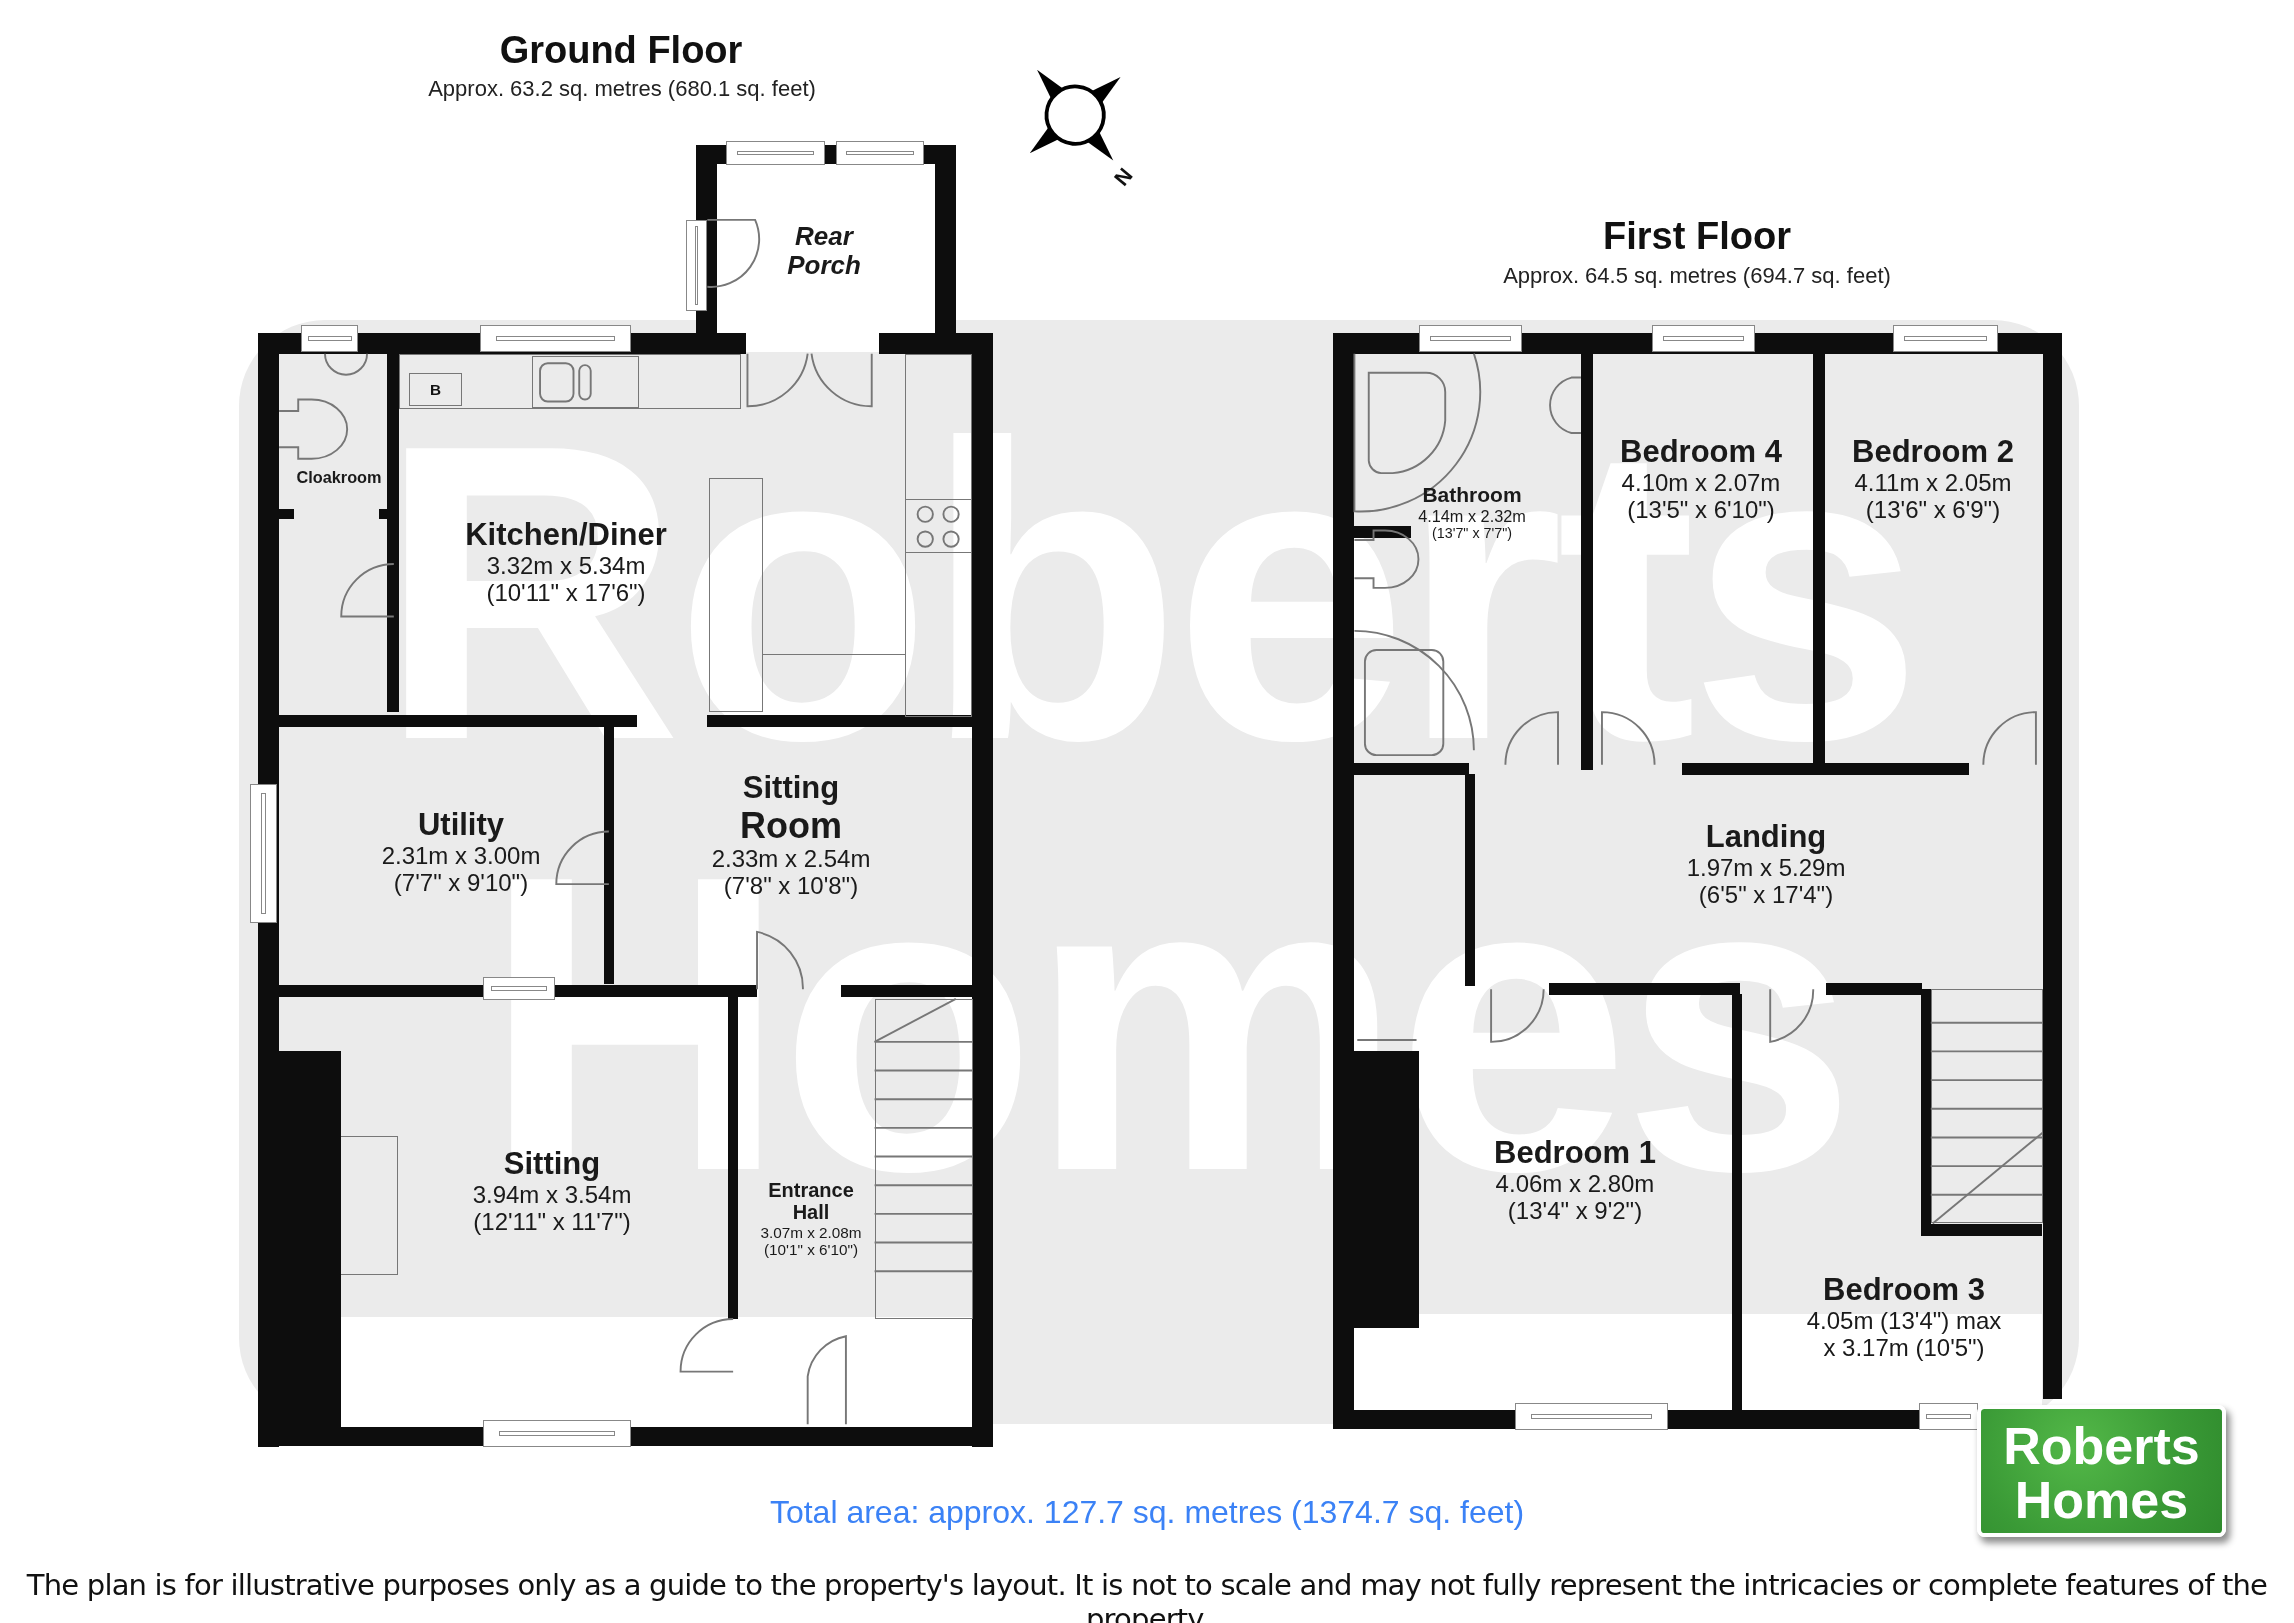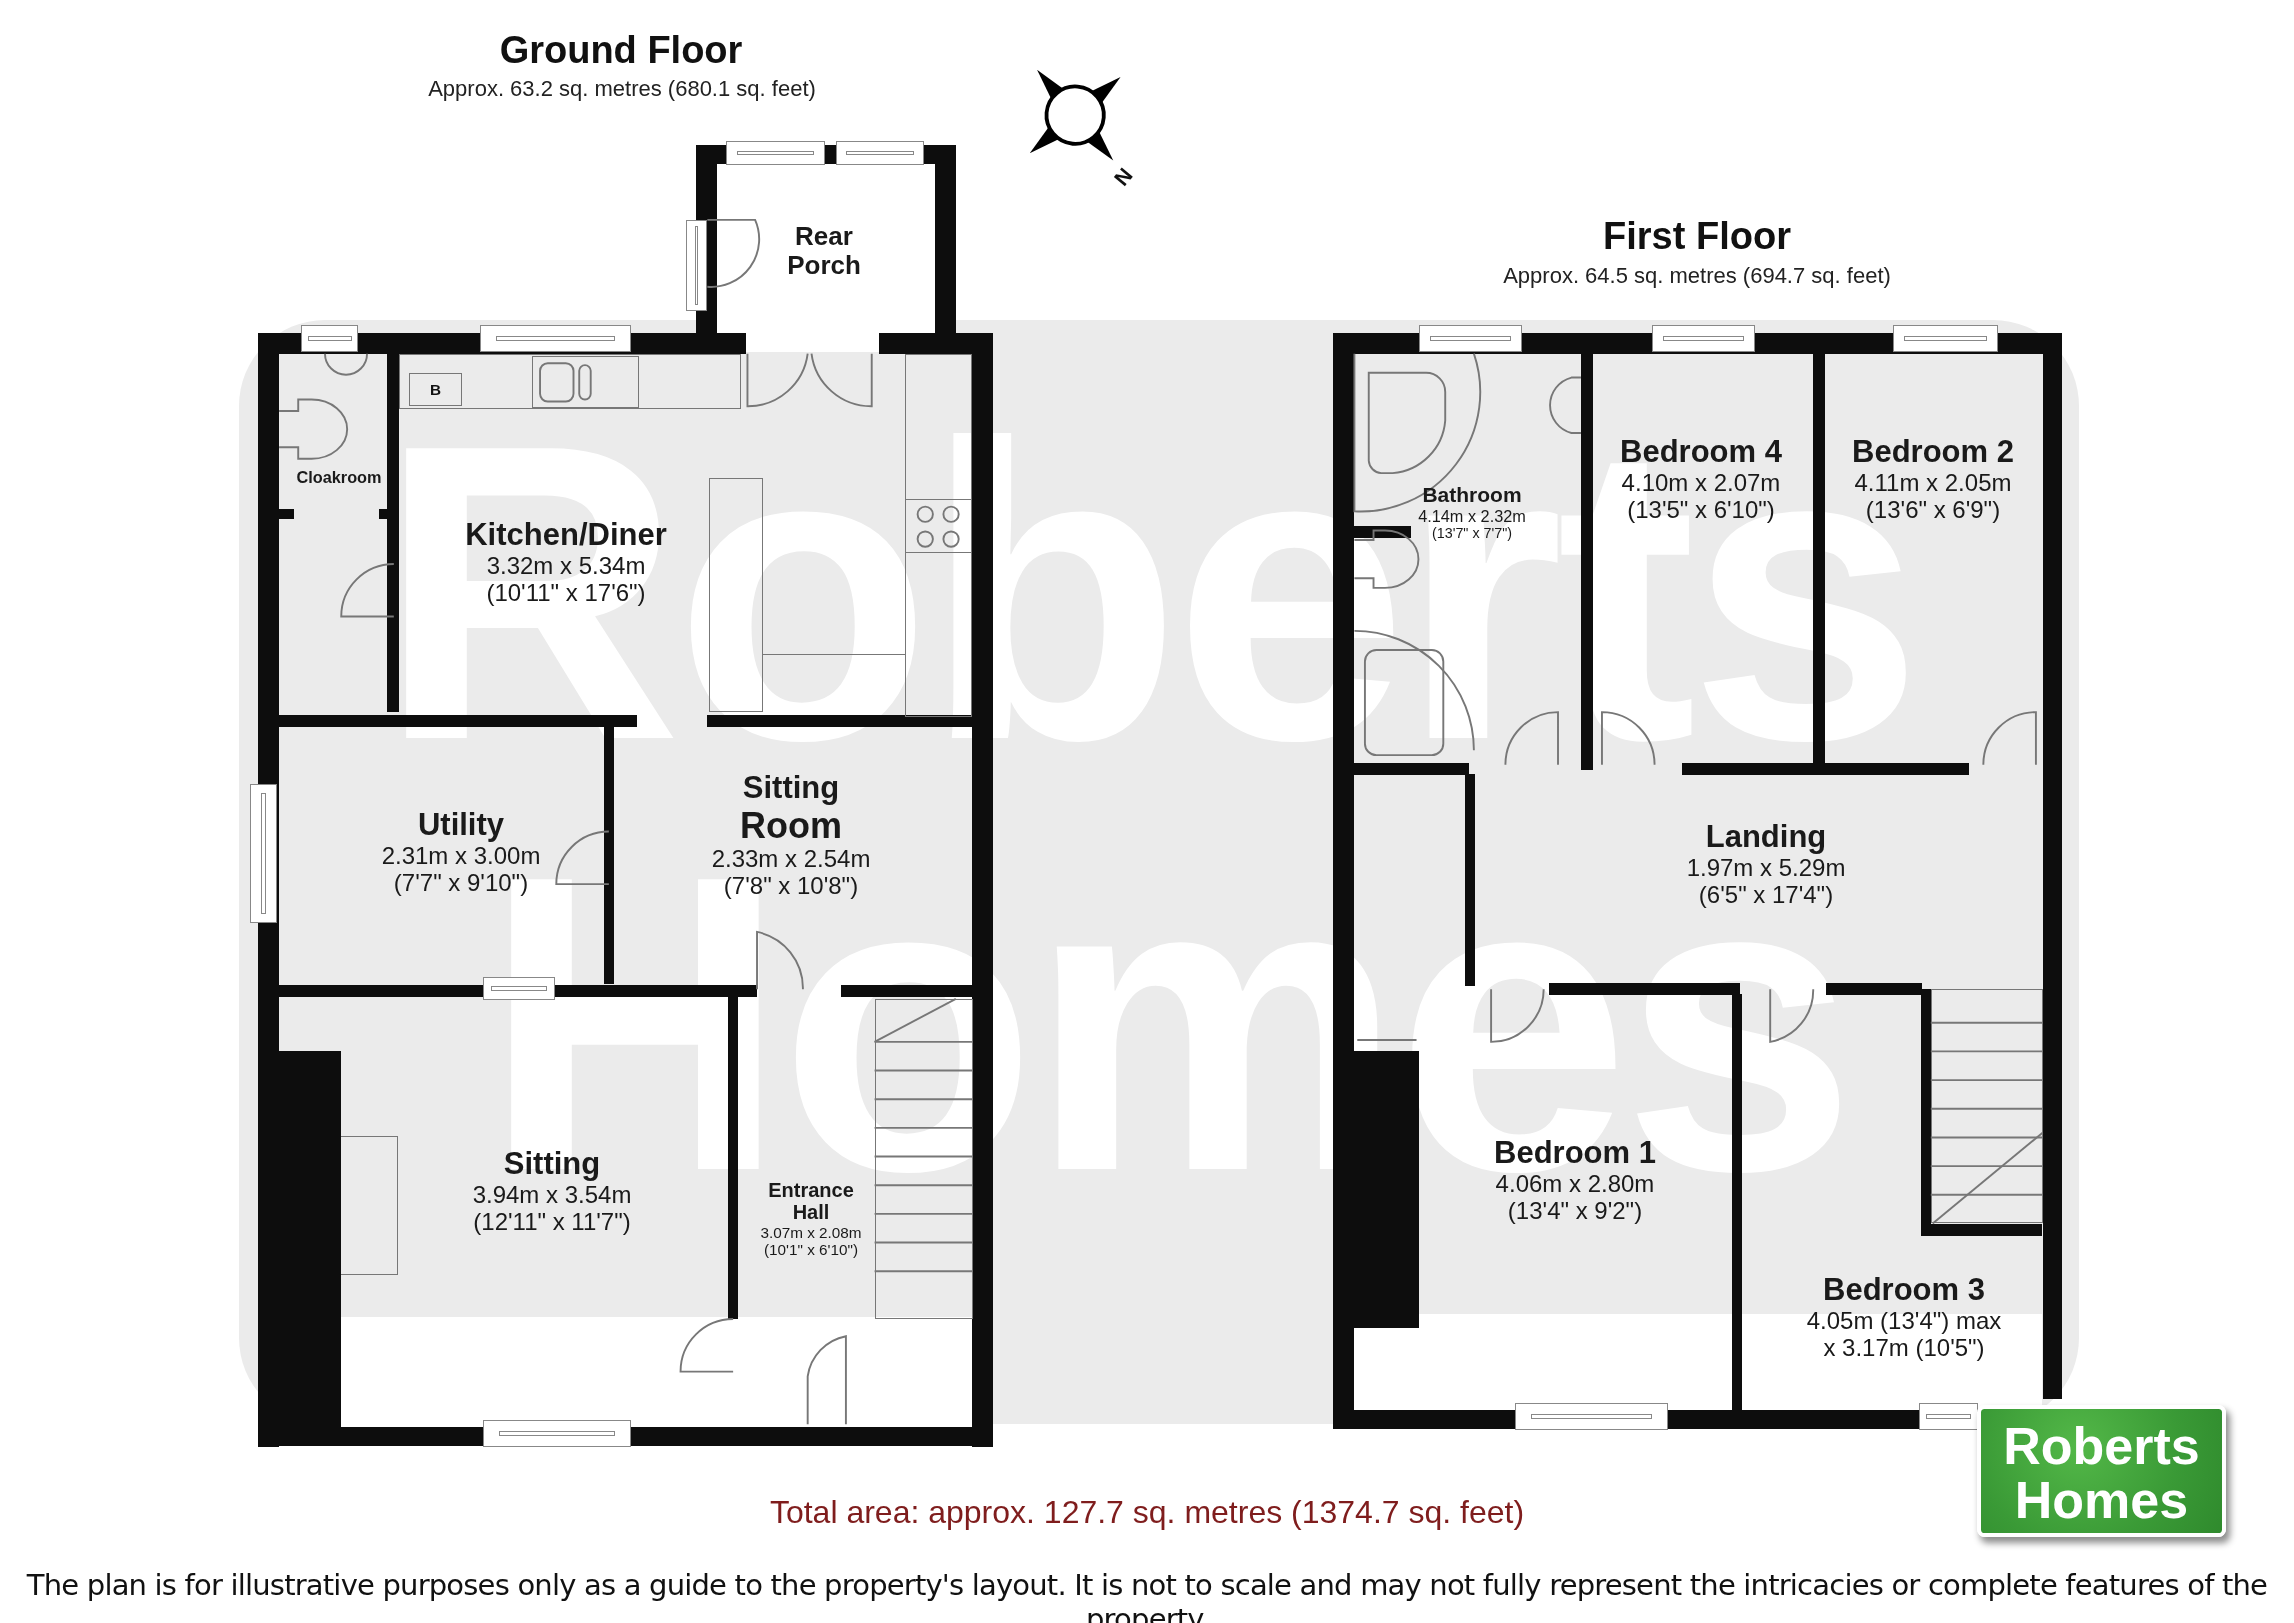--- a/index.html
+++ b/index.html
@@ -9,21 +9,21 @@
   .subtitle{position:absolute;text-align:center;color:#222;}
   .room-label{position:absolute;text-align:center;line-height:1.12;color:#1a1a1a;white-space:nowrap;transform:translateX(-50%);}
   .room-name{font-weight:bold;}
   .wall{position:absolute;background:#0d0d0d;}
   .win{position:absolute;background:#fff;border:1.9px solid #888;box-sizing:border-box;}
   .win::after{content:"";position:absolute;left:10%;right:10%;top:40%;height:20%;border:1.4px solid #888;box-sizing:border-box;}
   .winv{position:absolute;background:#fff;border:1.9px solid #888;box-sizing:border-box;}
   .winv::after{content:"";position:absolute;top:6%;bottom:6%;left:40%;width:20%;border:1.4px solid #888;box-sizing:border-box;}
   .line{position:absolute;border:1.9px solid #777;box-sizing:border-box;}
   svg{position:absolute;left:0;top:0;overflow:visible;}
-  .footer-total{position:absolute;left:0;width:2294px;top:1494px;text-align:center;font-size:32px;color:#7f1d1d;}
+  .footer-total{position:absolute;left:0;width:2294px;top:1494px;text-align:center;font-size:32px;color:#3b82f6;}
   .footer-disclaimer{position:absolute;left:0;width:2294px;top:1568px;text-align:center;font-size:29px;color:#111;font-family:"DejaVu Sans",sans-serif;letter-spacing:-0.8px;}
   .logo{position:absolute;left:1977px;top:1405px;width:249px;height:132px;border-radius:7.6px;background:radial-gradient(circle at 40% 30%,#53b848,#3a9a36 60%,#2f8a2d);border:4.8px solid #fff;box-shadow:3.8px 5.7px 7.6px rgba(0,0,0,0.45);color:#fff;text-align:center;font-weight:bold;font-size:52px;line-height:54px;padding-top:9.6px;box-sizing:border-box;}
   .watermark-box{position:absolute;left:239px;top:320px;width:1840px;height:1104px;background:#ebebeb;border-radius:86px;}
   .watermark-text{position:absolute;color:#ffffff;font-weight:bold;font-family:"Liberation Sans",sans-serif;letter-spacing:-7.6px;}
 </style>
 </head>
 <body>
 
 <div class="watermark-box"></div>
 <div class="watermark-text" style="left:378px;top:382px;font-size:421px;line-height:421px;">Roberts</div>
@@ -136,21 +136,21 @@
       <line x1="915" y1="1180" x2="1017" y2="1180"></line>
       <line x1="915" y1="1210" x2="1017" y2="1210"></line>
       <line x1="915" y1="1240" x2="1017" y2="1240"></line>
       <line x1="915" y1="1270" x2="1017" y2="1270"></line>
       <line x1="915" y1="1300" x2="1017" y2="1300"></line>
       <line x1="915" y1="1330" x2="1017" y2="1330"></line>
       <line x1="915" y1="1090" x2="1000" y2="1045"></line>
     </g>
   </svg>
 
-  <div class="room-label" style="left:824px;top:222px;font-size:26px;">
+  <div class="room-label" style="left:824px;top:222px;font-size:26px;font-style:italic;">
     <div class="room-name">Rear</div>
     <div class="room-name">Porch</div>
   </div>
   <div class="room-label" style="left:339px;top:468px;font-size:16.3px;">
     <div class="room-name">Cloakroom</div>
   </div>
   <div class="room-label" style="left:566px;top:518px;font-size:24px;">
     <div class="room-name" style="font-size:31px;">Kitchen/Diner</div>
     <div>3.32m x 5.34m</div>
     <div>(10'11" x 17'6")</div>

